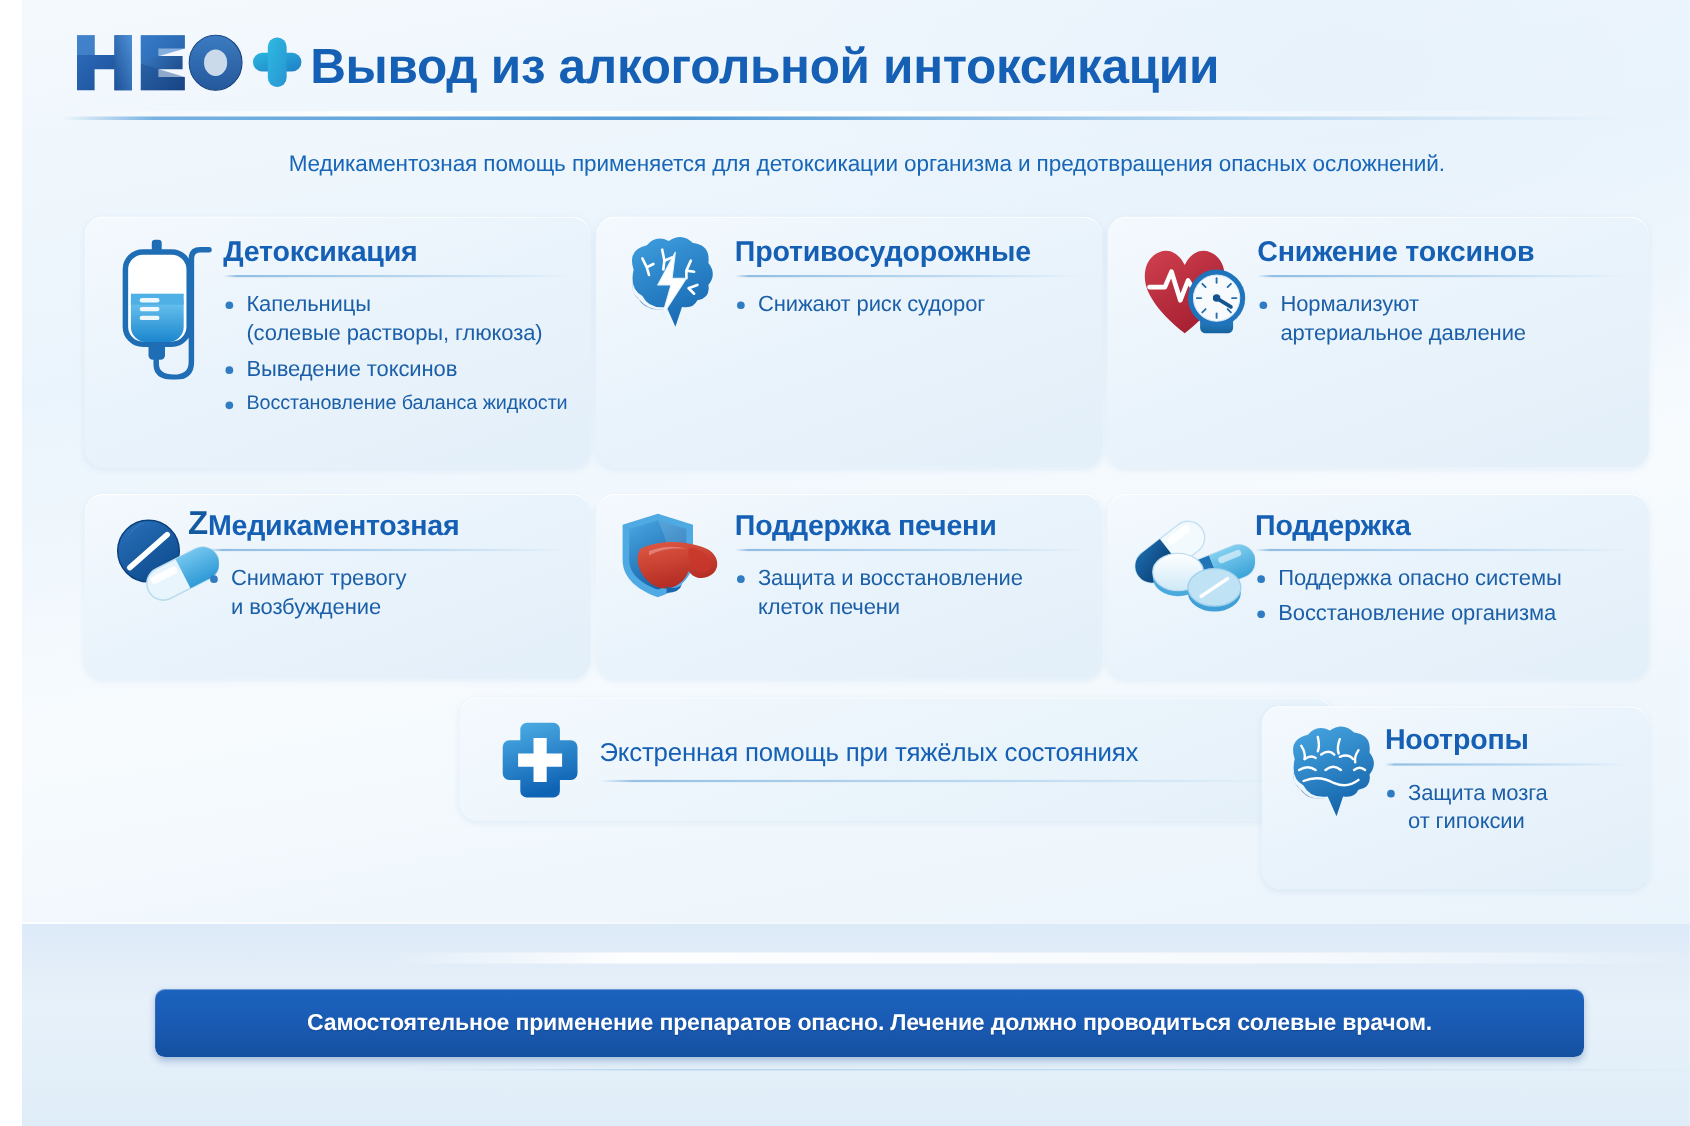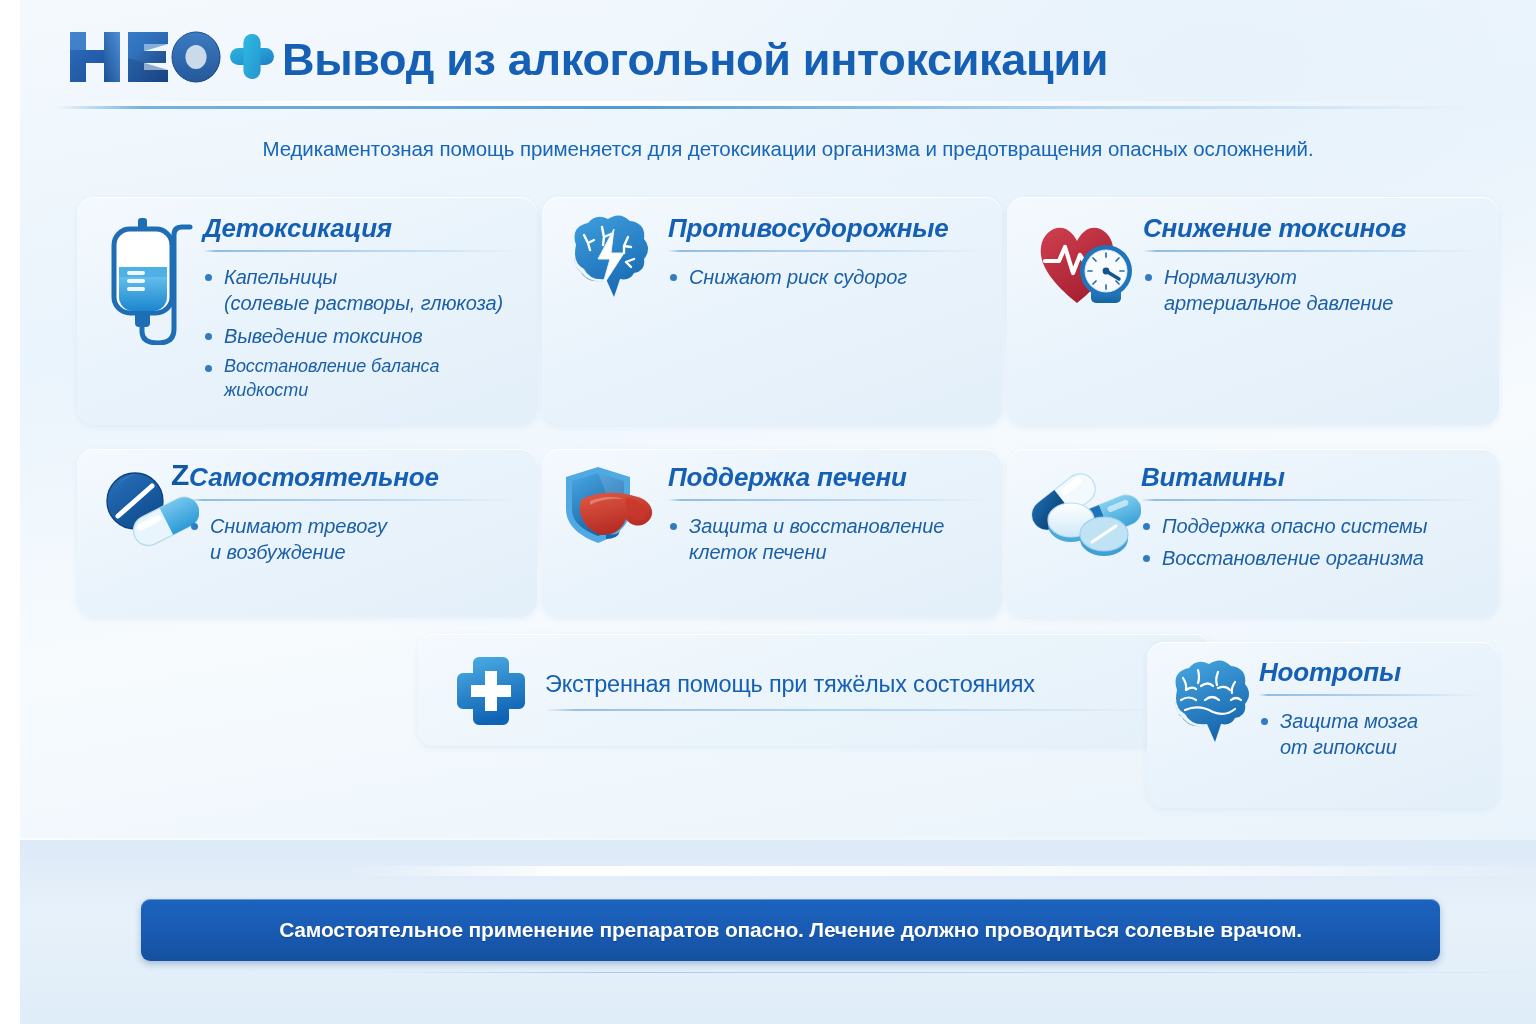--- a/index.html
+++ b/index.html
@@ -96,21 +96,20 @@
 
   .card-icon {
     position: absolute;
     left: 20px;
     top: 18px;
   }
   .card-icon svg { display: block; }
 
   .card-head {
     position: absolute;
-    font-style: italic;
   }
   .card-title {
     font-size: 26px;
     font-weight: 700;
     color: #1560b4;
     letter-spacing: -0.2px;
     white-space: nowrap;
     line-height: 1.1;
   }
   .title-rule {
@@ -427,21 +426,21 @@
         <path d="M20 28 a28 28 0 0 1 22 -17 a26 26 0 0 0 -22 17 z" fill="#ffffff" opacity="0.28"></path>
         <g transform="rotate(-27 70 58)">
           <rect x="36" y="44" width="70" height="30" rx="15" fill="#e9f5fc" stroke="#bcdcee" stroke-width="1.4"></rect>
           <path d="M71 44 h20 a15 15 0 0 1 15 15 a15 15 0 0 1 -15 15 h-20 z" fill="url(#capBlue)"></path>
           <rect x="42" y="49" width="26" height="7" rx="3.5" fill="#ffffff" opacity="0.85"></rect>
         </g>
         <text x="76" y="22" font-family="Liberation Sans, sans-serif" font-size="30" font-weight="700" fill="#12599f">Z</text>
       </svg>
     </div>
     <div class="card-head" style="left:112px; top:14px; width:328px;">
-      <div class="card-title">Самостоятельное</div>
+      <div class="card-title">Медикаментозная</div>
       <div class="title-rule"></div>
       <ul class="bullets">
         <li>
           <span>Снимают тревогу</span>
           <span class="cont">и возбуждение</span>
         </li>
       </ul>
     </div>
   </div>
 
@@ -513,21 +512,21 @@
 
         <ellipse cx="56" cy="62" rx="23" ry="17" fill="#4aa9dd"></ellipse>
         <ellipse cx="56" cy="57" rx="23" ry="17" fill="url(#tabLight)" stroke="#bddcef" stroke-width="1.2"></ellipse>
 
         <ellipse cx="89" cy="76" rx="24" ry="17" fill="#3f9fd6"></ellipse>
         <ellipse cx="89" cy="71" rx="24" ry="17" fill="#bfe3f5" stroke="#9ecfec" stroke-width="1.2"></ellipse>
         <path d="M77 79 L101 63" stroke="#ffffff" stroke-width="3.2" stroke-linecap="round"></path>
       </svg>
     </div>
     <div class="card-head" style="left:134px; top:14px; width:340px;">
-      <div class="card-title">Витамины</div>
+      <div class="card-title">Поддержка</div>
       <div class="title-rule"></div>
       <ul class="bullets">
         <li>Поддержка опасно системы</li>
         <li>Восстановление организма</li>
       </ul>
     </div>
   </div>
 
   <div class="emergency">
     <div class="emergency-icon">

